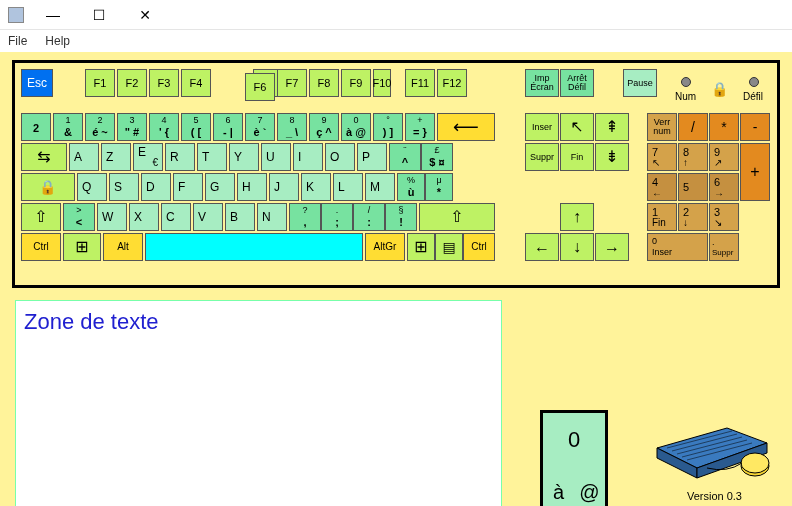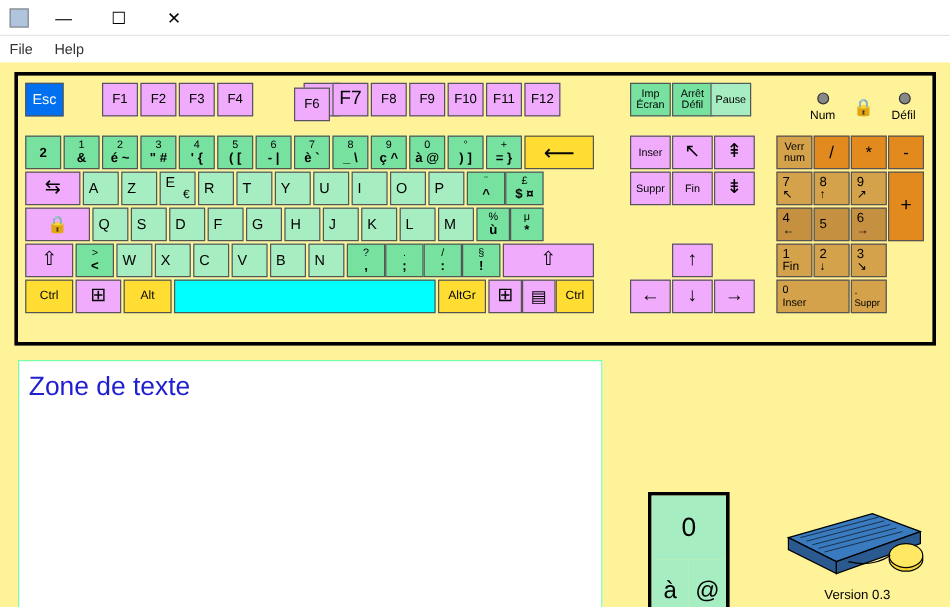--- a/index.html
+++ b/index.html
@@ -7,21 +7,21 @@
 .titlebar { height: 30px; display: flex; align-items: center; padding: 0 0 0 8px; border-bottom: 1px solid #e5e5e5; }
 .titlebar .icon { width: 16px; height: 16px; margin-right: 6px; background: #b0c4de; border: 1px solid #888; }
 .titlebar .title { flex: 1; font-size: 12px; color: #333; }
 .winbtn { width: 46px; height: 30px; display: flex; align-items: center; justify-content: center; font-size: 14px; }
 .menubar { height: 22px; display: flex; align-items: center; padding: 0 8px; gap: 18px; font-size: 12px; color: #333; }
 .canvas { background: #fff39a; height: 454px; position: relative; }
 .kbd-frame { position: absolute; left: 12px; top: 8px; width: 768px; height: 228px; border: 3px solid #000; background: #fff39a; }
 .key { position: absolute; border: 1px solid #555; display: flex; flex-direction: column; align-items: center; justify-content: center; font-size: 10px; text-align: center; line-height: 1; }
 .key .t { font-size: 9px; line-height: 1; }
 .key .b { font-size: 11px; font-weight: bold; line-height: 1; margin-top: 2px; }
-.bg-pink { background: #f0abfc; }
+.bg-pink { background: #bef264; }
 .bg-green { background: #77e2a0; }
 .bg-mint { background: #a7edc2; }
 .bg-orange { background: #f7a733; }
 .bg-blue { background: #0070f0; color: #fff; }
 .bg-cyan { background: #00ffff; }
 .bg-yellow { background: #ffdd33; }
 .bg-tan { background: #d4a24a; }
 .bg-tan2 { background: #c59040; }
 .bg-dkorg { background: #e38a1f; }
 .kbd-sec { position: absolute; }
@@ -58,33 +58,33 @@
 
     <div class="key bg-blue" style="left:6px;top:6px;width:32px;height:28px;font-size:12px;">Esc</div>
 
     <div id="frow" class="kbd-sec" style="left:70px;top:6px;">
         <div class="key bg-pink" style="left: 0px; top: 0px; width: 30px; height: 28px; font-size: 11px;">F1</div>
         <div class="key bg-pink" style="left: 32px; top: 0px; width: 30px; height: 28px; font-size: 11px;">F2</div>
         <div class="key bg-pink" style="left: 64px; top: 0px; width: 30px; height: 28px; font-size: 11px;">F3</div>
         <div class="key bg-pink" style="left: 96px; top: 0px; width: 30px; height: 28px; font-size: 11px;">F4</div>
         <div class="key bg-pink" style="left: 128px; top: 0px; width: 30px; height: 28px; font-size: 11px; margin-left: 40px;">F5</div>
         <div class="key bg-pink" style="left: 160px; top: 4px; width: 30px; height: 28px; font-size: 11px;">F6</div>
-        <div class="key bg-pink" style="left: 192px; top: 0px; width: 30px; height: 28px; font-size: 16px; text-align: center;">F7</div>
+        <div class="key bg-pink" style="left: 192px; top: 0px; width: 30px; height: 28px; font-size: 11px; text-align: center;">F7</div>
         <div class="key bg-pink" style="left: 224px; top: 0px; width: 30px; height: 28px; font-size: 11px;">F8</div>
         <div class="key bg-pink" style="left: 256px; top: 0px; width: 30px; height: 28px; font-size: 11px;">F9</div>
-        <div class="key bg-pink" style="left: 288px; top: 0px; width: 30px; height: 28px; font-size: 11px;">F10</div>
+        <div class="key bg-pink" style="left: 288px; top: 0px; width: 18px; height: 28px; font-size: 11px;">F10</div>
         <div class="key bg-pink" style="left: 320px; top: 0px; width: 30px; height: 28px; font-size: 11px;">F11</div>
         <div class="key bg-pink" style="left: 352px; top: 0px; width: 30px; height: 28px; font-size: 11px;">F12</div>
       </div>
 
     <div class="key bg-green" style="left:510px;top:6px;width:34px;height:28px;white-space:pre;font-size:9px;">Imp
 Écran</div>
     <div class="key bg-green" style="left:545px;top:6px;width:34px;height:28px;white-space:pre;font-size:9px;">Arrêt
 Défil</div>
-    <div class="key bg-mint" style="left:577px;top:6px;width:34px;height:28px;font-size:9px;">Pause</div>
+    <div class="key bg-mint" style="left:608px;top:6px;width:34px;height:28px;font-size:9px;">Pause</div>
 
     <div class="led" style="left:666px;top:14px;"></div>
     <div class="led-label" style="left:660px;top:28px;">Num</div>
     <div class="lock-icon" style="position:absolute;left:696px;top:18px;">🔒</div>
     <div class="led" style="left:734px;top:14px;"></div>
     <div class="led-label" style="left:728px;top:28px;">Défil</div>
 
     <div id="row1" class="kbd-sec" style="left:6px;top:50px;">
         <div class="key bg-green" style="left: 0px; top: 0px; width: 30px; height: 28px;">
           <span class="t"></span>

